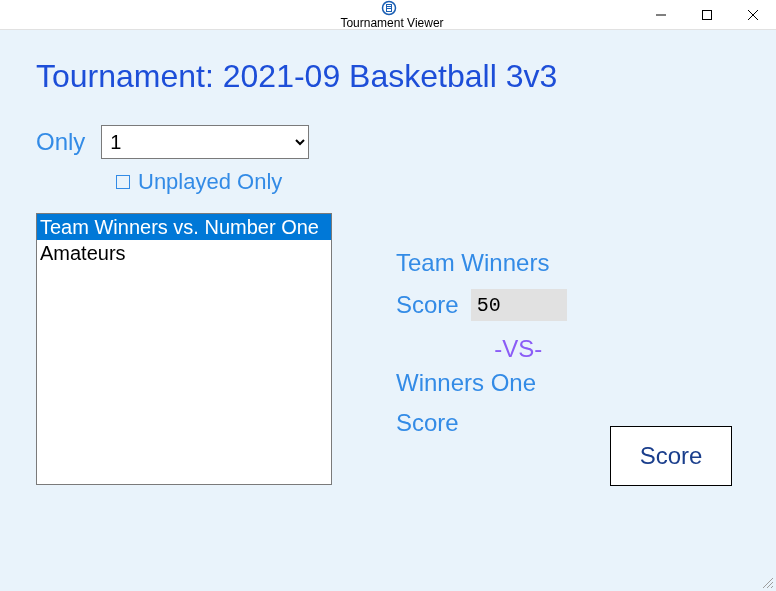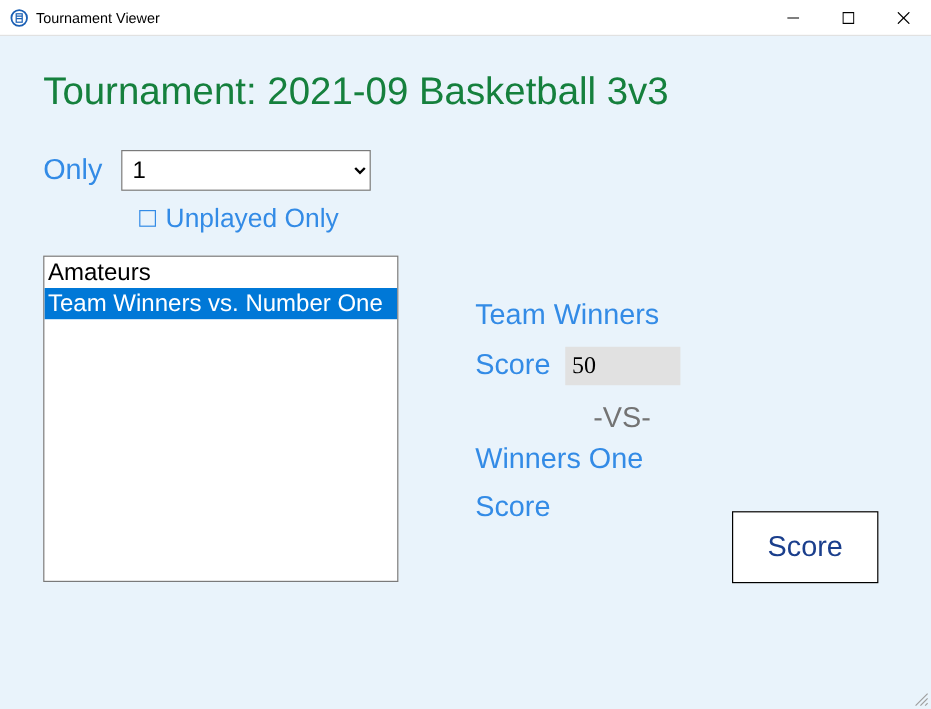--- a/index.html
+++ b/index.html
@@ -11,20 +11,21 @@
     overflow: hidden;
   }
   .titlebar {
     height: 30px;
     background: #fff;
     display: flex;
     align-items: center;
     padding-left: 8px;
     border-bottom: 1px solid #e1e1e1;
     position: relative;
+    flex-direction: column;
   }
   .titlebar .app-icon {
     width: 16px; height: 16px;
     margin-right: 6px;
     display: flex; align-items: center; justify-content: center;
   }
   .titlebar .title-text {
     font-size: 12px;
     color: #000;
   }
@@ -47,21 +48,21 @@
   .client {
     background: #e9f3fb;
     width: 100%;
     height: calc(591px - 30px);
     padding: 28px 36px 0 36px;
     position: relative;
     font-weight: 300;
   }
   .heading {
     font-size: 32px;
-    color: #15803d;
+    color: #1d4ed8;
     font-weight: 300;
     margin-bottom: 30px;
   }
   .round-row {
     display: flex;
     align-items: center;
     gap: 16px;
     margin-bottom: 10px;
   }
   .lbl {
@@ -136,26 +137,26 @@
     align-items: center;
     gap: 12px;
     margin-bottom: 14px;
   }
   .score-input {
     width: 96px;
     height: 32px;
     background: #e1e1e1;
     border: none;
     font-size: 20px;
-    font-family: Liberation Serif, serif;
+    font-family: Liberation Mono, monospace;
     padding: 2px 6px;
     color: #000;
   }
   .vs-label {
-    color: #737373;
+    color: #8b5cf6;
     font-size: 24px;
     font-weight: 300;
     text-align: center;
     margin: 6px 0 6px 74px;
   }
   .score-button {
     position: absolute;
     right: 44px;
     top: 396px;
     width: 122px;
@@ -219,22 +220,22 @@
     </select>
   </div>
 
   <div class="unplayed-row">
     <span class="chk"></span>
     <span class="unplayed-label">Unplayed Only</span>
   </div>
 
   <div class="main-row">
     <div class="listbox">
+      <div class="list-item selected">Team Winners vs. Number One</div>
       <div class="list-item">Amateurs</div>
-      <div class="list-item selected">Team Winners vs. Number One</div>
     </div>
 
     <div class="match-detail">
       <div class="team-name">Team Winners</div>
       <div class="score-row">
         <span class="lbl">Score</span>
         <input class="score-input" value="50" style="">
       </div>
       <div class="vs-label">-VS-</div>
       <div class="team-name">Winners One</div>

